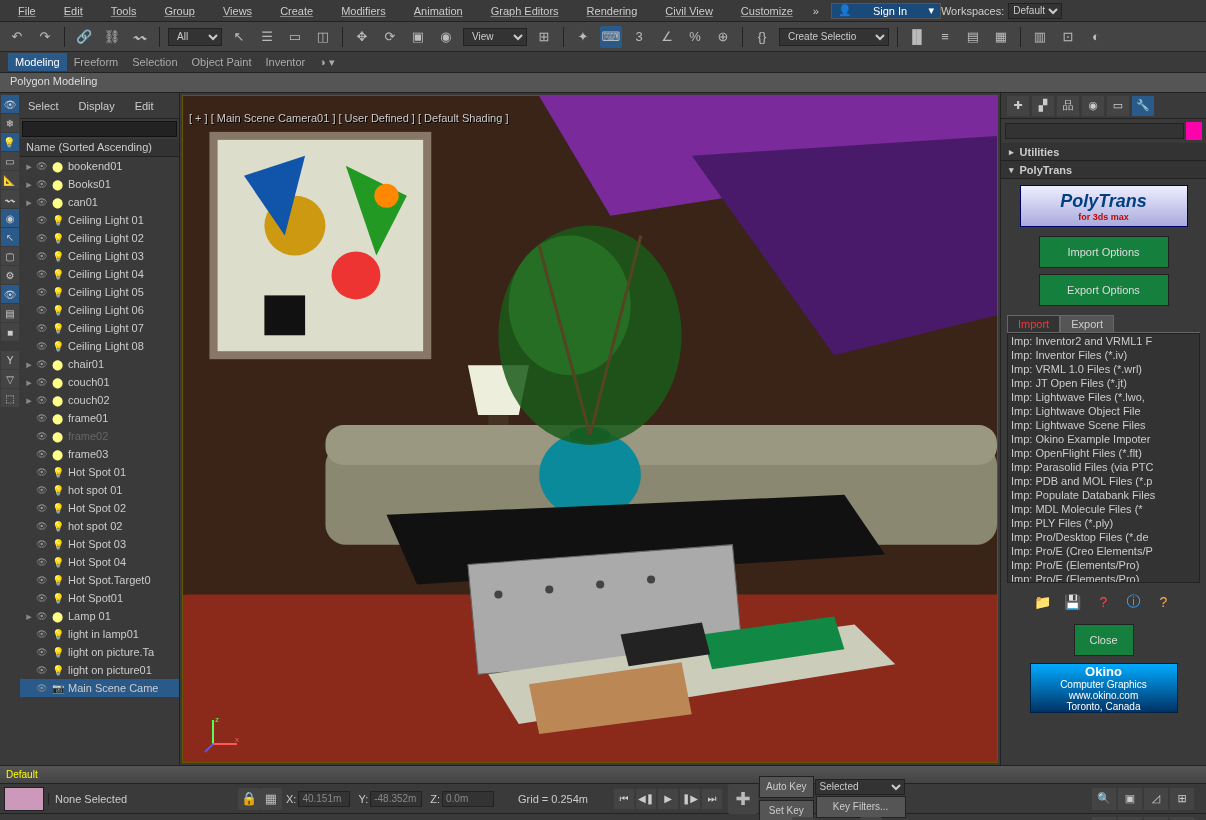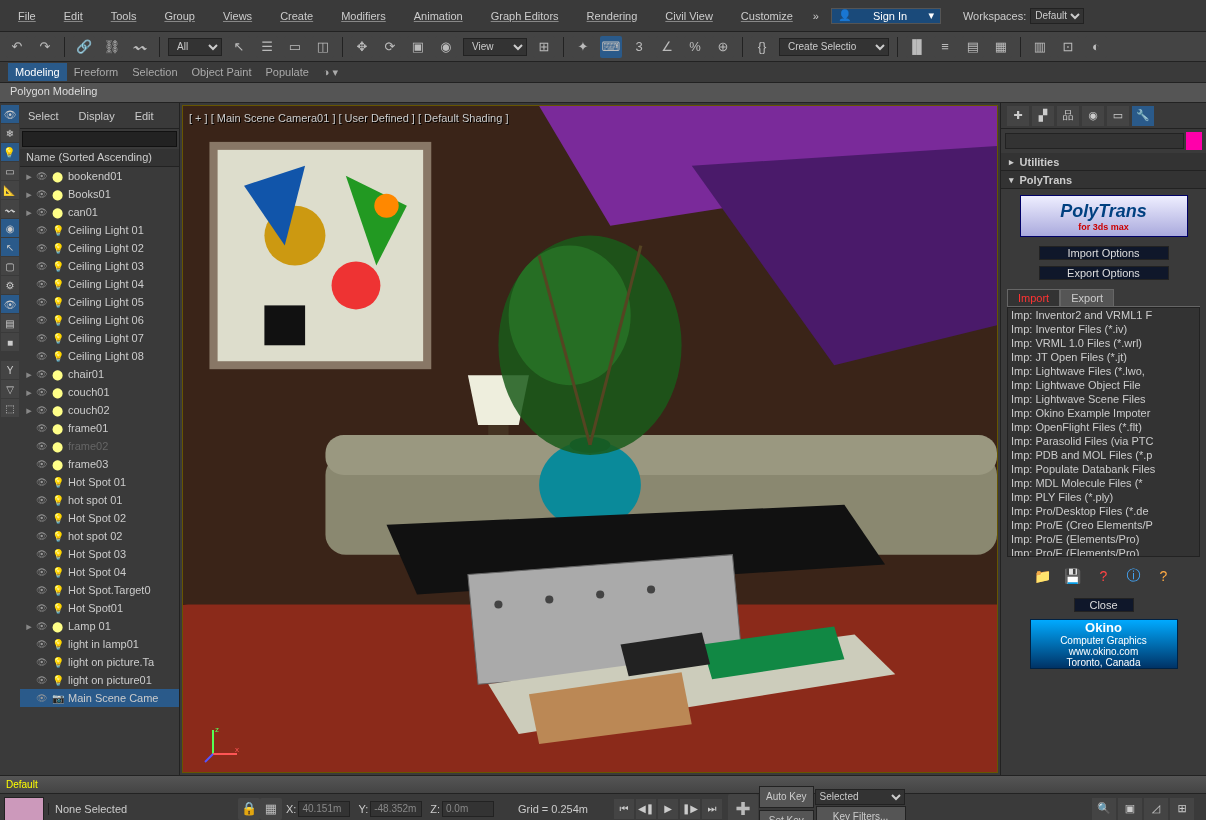--- a/index.html
+++ b/index.html
@@ -1,21 +1,21 @@
 <!DOCTYPE html>
 <html><head>
 <meta charset="utf-8">
 <style>
 *{box-sizing:border-box;margin:0;padding:0;font-family:"Segoe UI",Tahoma,sans-serif;user-select:none}
 body{width:1206px;height:820px;background:#3a3a3a;color:#ccc;font-size:11px;overflow:hidden;position:relative}
-.menubar{height:32px;background:#3a3a3a;display:flex;align-items:center;padding:0 4px;border-bottom:1px solid #222}
+.menubar{height:22px;background:#3a3a3a;display:flex;align-items:center;padding:0 4px;border-bottom:1px solid #222}
 .menubar .mi{padding:2px 14px;cursor:pointer;text-decoration:underline;text-decoration-color:#888}
 .menubar .arrow{padding:0 6px}
 .signin{margin-left:6px;display:flex;align-items:center;background:#1a4a7a;border:1px solid #555;height:16px;padding:0 6px;color:#fff;width:110px;justify-content:space-between}
-.ws{margin-left:22px;display:flex;align-items:center;gap:4px}
+.ws{margin-left:0;display:flex;align-items:center;gap:4px}
 .ws select{background:#444;color:#ccc;border:1px solid #222;font-size:11px;height:16px}
 .toolbar1{height:30px;background:#444;display:flex;align-items:center;gap:6px;padding:0 6px;border-bottom:1px solid #222}
 .tbtn{width:22px;height:22px;background:#444;display:flex;align-items:center;justify-content:center;color:#bbb;font-size:13px;cursor:pointer;border-radius:2px}
 .tbtn.on{background:#2a5a8a}
 .sep{width:1px;height:20px;background:#222;margin:0 2px}
 .dd{background:#333;border:1px solid #222;color:#ccc;height:18px;font-size:10px;padding:0 16px 0 4px}
 .ribbon{height:21px;background:#3a3a3a;display:flex;align-items:center;border-bottom:1px solid #222;padding-left:8px}
 .rtab{padding:3px 7px;font-size:11px;color:#aaa;cursor:pointer}
 .rtab.active{background:#2a5a8a;color:#fff}
 .subribbon{height:20px;background:#555;border-bottom:1px solid #222;padding:2px 10px;font-size:11px;color:#ddd}
@@ -34,36 +34,36 @@
 .tree::-webkit-scrollbar-thumb{background:#666;border:1px solid #222}
 .node{display:flex;align-items:center;height:18px;padding-left:4px;font-size:11px;color:#ccc;gap:2px;cursor:pointer;white-space:nowrap}
 .node .exp{width:10px;text-align:center;color:#888}
 .node .eye{width:14px;height:14px;display:inline-block}
 .node .eye::before{content:"👁";font-size:9px;color:#999}
 .node .ico{width:14px;font-size:10px;color:#ff8}
 .node .lbl{flex:1;overflow:hidden}
 .node.dim .lbl{color:#666}
 .node.sel{background:#2a5a8a}
 .viewport{flex:1;position:relative;background:#000;border:1px solid #665500;margin:2px}
-.vp-label{position:absolute;top:6px;left:6px;color:#ccc;font-size:11px;z-index:3;text-shadow:1px 1px #000}
+.vp-label{position:absolute;top:16px;left:6px;color:#ccc;font-size:11px;z-index:3;text-shadow:1px 1px #000}
 .scene3d{position:absolute;inset:0;overflow:hidden}
 .gizmo{position:absolute;bottom:8px;left:20px;width:40px;height:40px;z-index:4}
 .right-panel{width:206px;background:#3a3a3a;display:flex;flex-direction:column;border-left:1px solid #222}
 .rp-icons{height:26px;display:flex;align-items:center;gap:3px;padding:0 6px;border-bottom:1px solid #222}
 .rp-icons .ic{width:22px;height:20px;background:#444;cursor:pointer;display:flex;align-items:center;justify-content:center;font-size:11px}
 .rp-search{height:24px;display:flex;align-items:center;padding:0 4px;gap:2px}
 .rp-search input{flex:1;background:#333;border:1px solid #222;height:16px}
 .pink{width:18px;height:18px;background:#f0a}
 .rollout-h{height:18px;background:#333;padding:2px 8px;font-size:11px;display:flex;align-items:center;gap:6px;cursor:pointer;border-bottom:1px solid #222;font-weight:bold}
 .rollout-h::before{content:"▸";font-size:9px}
 .rollout-h.open::before{content:"▾"}
 .pt-logo{margin:6px auto;width:168px;height:42px;background:linear-gradient(#eef,#aad);border:1px solid #006;display:flex;flex-direction:column;align-items:center;justify-content:center;color:#003;font-weight:bold;font-style:italic}
 .pt-logo .t1{font-size:18px;color:#004080}
 .pt-logo .t2{font-size:9px;font-style:normal;color:#c00}
-.pt-btn{display:block;margin:3px auto;width:130px;height:14px;background:#0f172a;border:1px solid #222;color:#ddd;font-size:11px;cursor:pointer}
+.pt-btn{display:block;margin:3px auto;width:130px;height:32px;background:#15803d;border:1px solid #222;color:#ddd;font-size:11px;cursor:pointer}
 .pt-tabs{display:flex;margin:6px 6px 0;border-bottom:1px solid #666}
 .pt-tab{padding:2px 10px;font-size:11px;background:#555;border:1px solid #666;border-bottom:none;cursor:pointer}
 .pt-tab.active{background:#333;color:#f33}
 .pt-list{margin:0 6px;height:250px;overflow-y:scroll;background:#333;border:1px solid #222;font-size:11px}
 .pt-list div{padding:1px 3px;white-space:nowrap;overflow:hidden}
 .pt-list::-webkit-scrollbar{width:14px}
 .pt-list::-webkit-scrollbar-track{background:#444}
 .pt-list::-webkit-scrollbar-thumb{background:#777}
 .pt-iconrow{display:flex;justify-content:center;gap:8px;margin:8px}
 .pt-iconrow .pi{width:22px;height:22px;cursor:pointer;display:flex;align-items:center;justify-content:center;font-size:14px}
@@ -150,21 +150,21 @@
   <div class="tbtn">▥</div>
   <div class="tbtn">⊡</div>
   <div class="tbtn">◐</div>
 </div>
 
 <div class="ribbon">
   <div class="rtab active">Modeling</div>
   <div class="rtab">Freeform</div>
   <div class="rtab">Selection</div>
   <div class="rtab">Object Paint</div>
-  <div class="rtab">Populate</div>
+  <div class="rtab">Inventor</div>
   <div class="rtab">◑ ▾</div>
 </div>
 <div class="subribbon">Polygon Modeling</div>
 
 <div class="main">
 
   <div class="left-tools">
     <div class="lt blue">👁</div>
     <div class="lt">❄</div>
     <div class="lt blue">💡</div>

